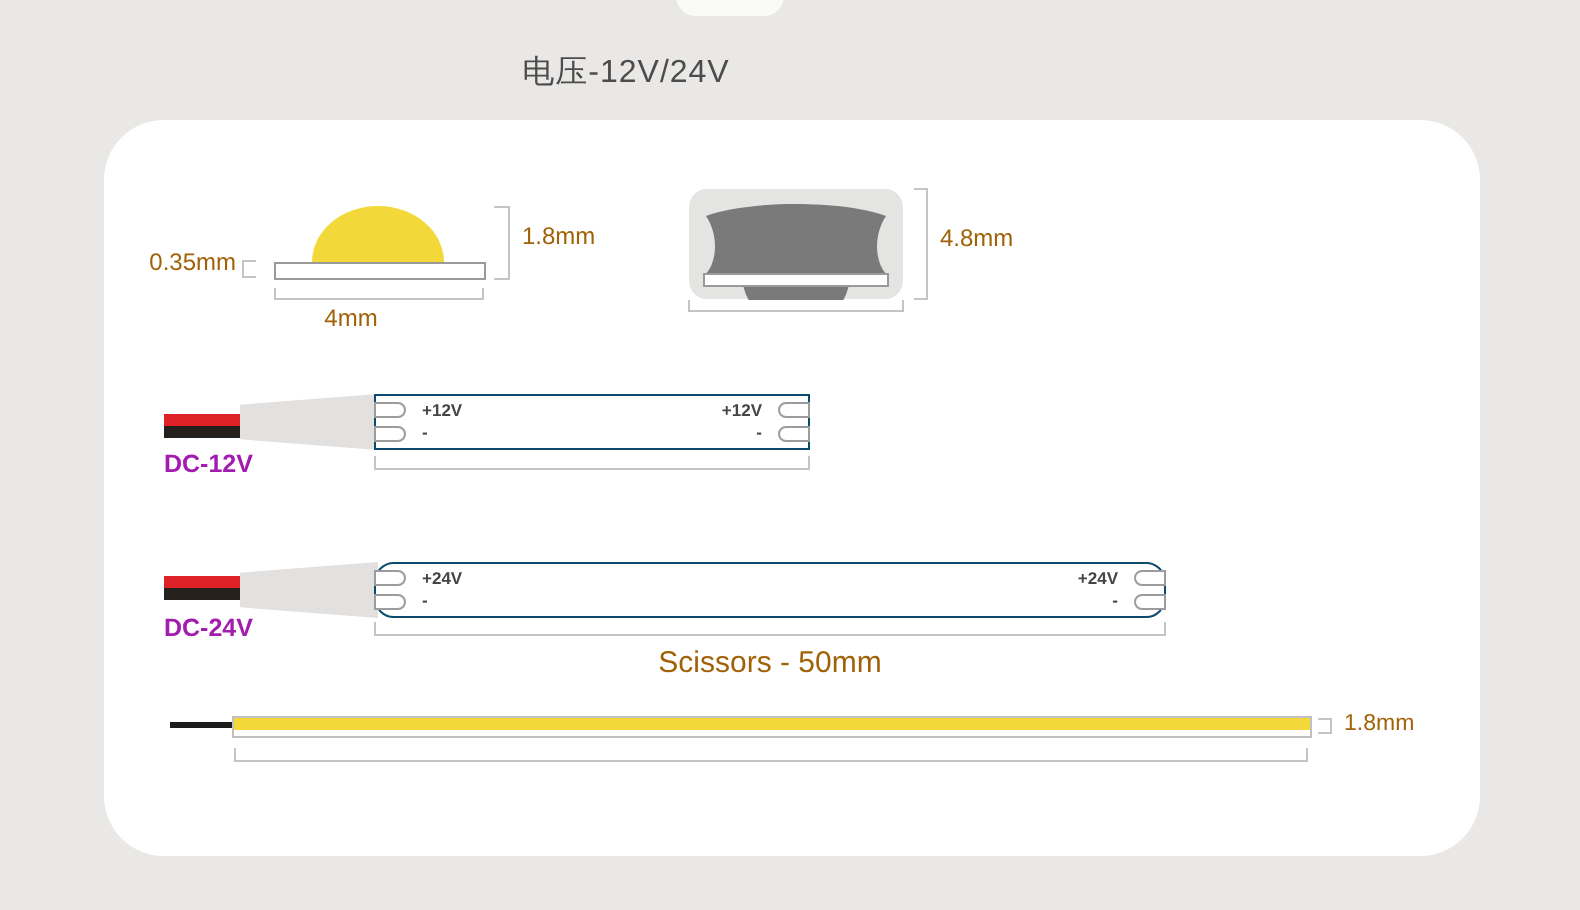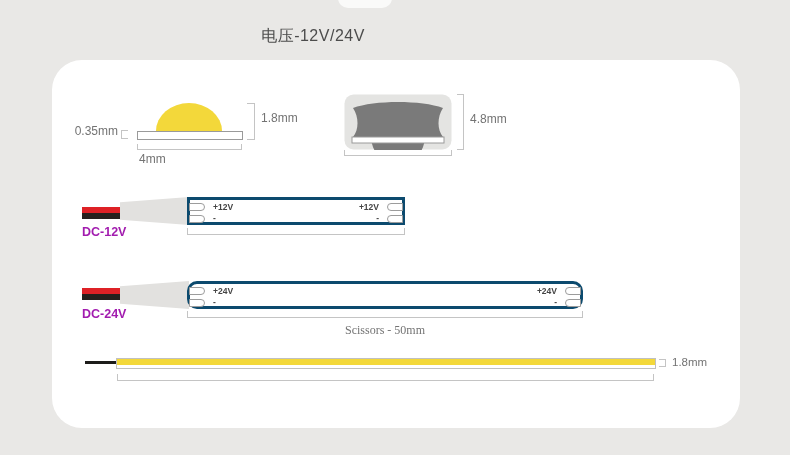--- a/index.html
+++ b/index.html
@@ -24,42 +24,42 @@
   .br-under{border-left-width:1px;border-right-width:1px;border-bottom-width:1px;}
   .b035{left:69px;top:70px;width:7px;height:9px;}
   .b18{left:195px;top:43px;width:8px;height:37px;}
   .b4{left:85px;top:84px;width:105px;height:6px;}
   .b48{left:405px;top:34px;width:7px;height:56px;}
   .b5{left:292px;top:90px;width:108px;height:6px;}
   .b18r{left:607px;top:299px;width:7px;height:8px;}
   .brL{left:65px;top:314px;width:537px;height:7px;}
   .br12{left:135px;top:168px;width:218px;height:7px;}
   .br24{left:135px;top:251px;width:396px;height:7px;}
-  .dim{color:#737373;font-size:12px;white-space:nowrap;}
+  .dim{color:#a16207;font-size:12px;white-space:nowrap;}
   .l035{left:8px;top:64px;width:58px;text-align:right;}
   .l18{left:209px;top:51px;}
-  .l4{left:87px;top:92px;width:105px;}
+  .l4{left:71px;top:92px;width:105px;text-align:center;}
   .l48{left:418px;top:52px;text-align:right;}
   .l5{left:292px;top:97px;width:108px;text-align:center;}
   .l18r{left:620px;top:296px;font-size:11.5px;}
   .lLen{left:65px;top:326px;width:537px;text-align:center;font-size:11.5px;}
   .cut12{left:135px;top:180px;width:218px;text-align:center;font-size:11.5px;}
-  .cut24{left:135px;top:263px;width:396px;text-align:center;font-size:12px;font-family:Liberation Serif, serif;}
+  .cut24{left:135px;top:263px;width:396px;text-align:center;font-size:15px;}
   
   .d2{left:292px;top:34px;width:108px;height:56px;}
   
   .dc{color:#a21caf;font-weight:bold;font-size:12.5px;margin-top:43px;}
   .dc12{left:30px;top:122px;} .dc24{left:30px;top:204px;}
   .wire{width:45px;height:12px;}
   .wire .r{height:6px;background:#de2126;} .wire .k{height:6px;background:#26201d;}
   .w12{left:30px;top:147px;} .w24{left:30px;top:228px;}
   .trap{width:69px;height:28px;background:#e2e1df;
         clip-path:polygon(0 19%,100% 0,100% 100%,0 81%);}
   .t12{left:68px;top:137px;} .t24{left:68px;top:221px;}
-  .strip{height:28px;background:#fff;border:3px solid #0c4a6e;box-sizing:border-box;}
+  .strip{height:28px;background:#fff;border:1px solid #0c4a6e;box-sizing:border-box;}
   .s12{left:135px;top:137px;width:218px;} .s24{left:135px;top:221px;width:396px;border-radius:10px;}
   .pad{position:absolute;width:16px;height:8px;background:#fff;border:1px solid #9c9c9c;
        box-sizing:border-box;}
   .pl{left:-1px;border-radius:0 5px 5px 0;}
   .pr{right:-1px;border-radius:5px 0 0 5px;}
   .ptop{top:3px;} .pbot{top:15px;}
   .padlbl{position:absolute;font-size:8.5px;font-weight:bold;color:#454545;white-space:nowrap;}
   .lblL{left:23px;} .lblR{right:23px;text-align:right;}
   .lblT{top:2px;} .lblB{top:13px;}
   

